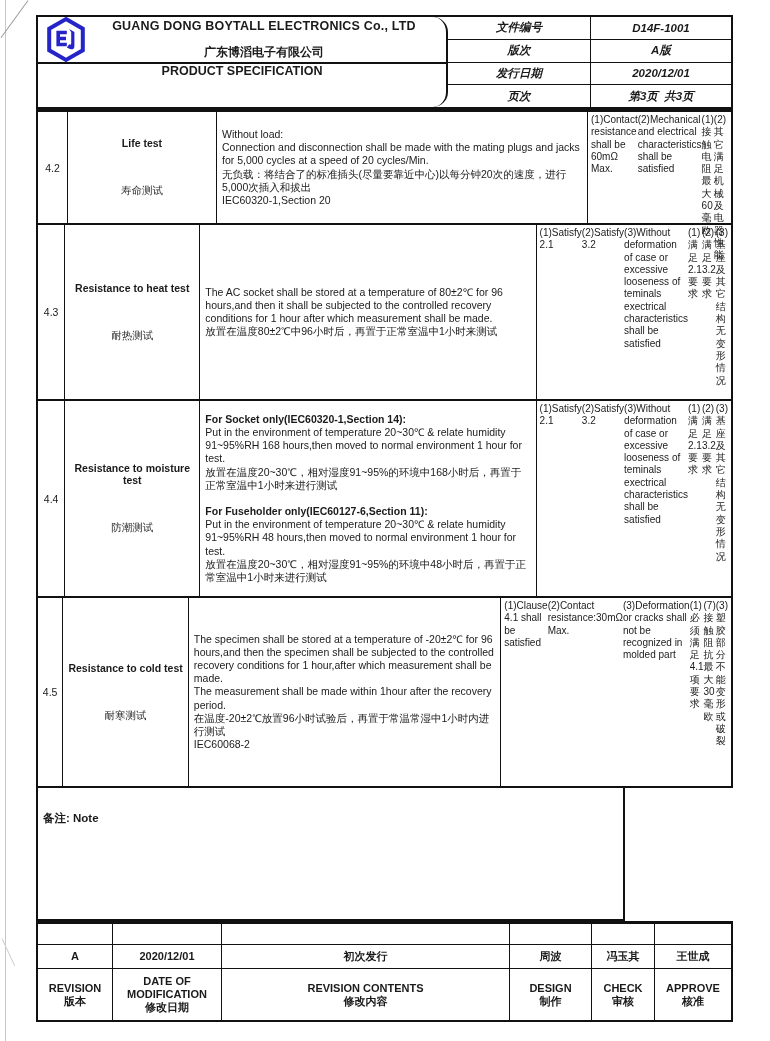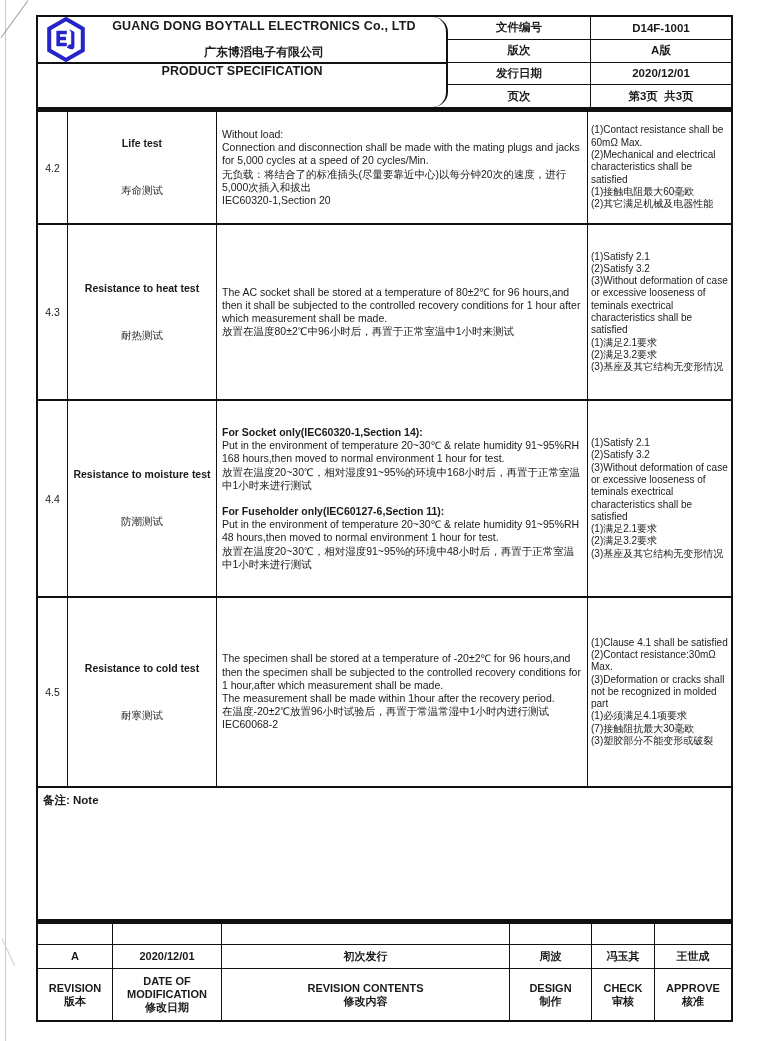--- a/index.html
+++ b/index.html
@@ -24,50 +24,50 @@
   .hdr-left { width:410px; border-right:2px solid #111; display:flex; flex-direction:column;border-radius:15px; }
   .company-row { height:47px; border-bottom:2px solid #111; display:flex; align-items:center; padding:1px 6px; }
   .logo-wrap { width:44px; display:flex; align-items:center; justify-content:center; }
   .company-names { flex:1; text-align:center; }
   .company-en { font-weight:bold; font-size:12.5px; letter-spacing:.2px; }
   .company-cn { font-weight:bold; font-size:12px; margin-top:11px; }
   .title-row { flex:1; display:flex; flex-direction:column; align-items:center; justify-content:center;gap:38px; }
   .title-en { font-weight:bold; font-size:12.5px; }
   .title-cn { font-weight:bold; font-size:13px; margin-top:1px;margin-left:20px; }
   .hdr-right { flex:1; display:flex; flex-direction:column; }
-  .hdr-field { flex:1; display:flex; }
+  .hdr-field { flex:1; display:flex;font-style:italic; }
   .hdr-field + .hdr-field { border-top:1.5px solid #111; }
   .hdr-label { width:143px; border-right:1.5px solid #111; display:flex; align-items:center; justify-content:center;
     font-weight:bold; font-size:11.5px; }
   .hdr-value { flex:1; display:flex; align-items:center; justify-content:center;
     font-weight:bold; font-size:11.5px; white-space:pre-wrap; }
 
   
   .main-tbl { position:absolute; left:36px; top:109px; width:697px; height:679px;
     border:2.5px solid #111; border-top-width:3px; display:flex; flex-direction:column; background:#fff; }
   .trow { display:flex; width:100%; }
   .trow + .trow { border-top:2px solid #111; }
   .trow.r0 { height:111px; } .trow.r1 { height:176px; } .trow.r2 { height:197px; } .trow.r3 { flex:1; }
   .c-no { width:30px; border-right:1.5px solid #111; display:flex; align-items:center; justify-content:center;
     font-size:10.5px; }
   .c-name { width:149px; border-right:1.5px solid #111; display:flex; flex-direction:column;
     align-items:center; justify-content:center; text-align:center; padding:2px;gap:33px; }
   .name-en { font-weight:bold; font-size:10.5px; }
   .name-cn { font-size:10.5px; margin-top:2px; color:#2b2b2b; }
   .c-content { width:371px; border-right:1.5px solid #111; display:flex; flex-direction:column;
     justify-content:center; padding:3px 5px; font-size:10.5px; line-height:13.2px; }
-  .c-req { flex:1; display:flex; flex-direction:column; justify-content:center;
+  .c-req { flex:1; display:flex; flex-direction:row; justify-content:center;
     padding:2px 3px; font-size:10px; line-height:12.3px; }
   .line { min-height:12px; }
   .line.bold { font-weight:bold; }
   .line.blank { min-height:13px; }
 
   
-  .note-box { position:absolute; left:36px; top:788px; width:697px; height:133px;
-    border:2.5px solid #111; border-top:0; background:#fff; padding:2px 5px; }
+  .note-box { position:absolute; left:36px; top:788px; width:589px; height:133px;
+    border:2.5px solid #111; border-top:0; background:#fff; padding:20px 5px; }
   .note-label { font-weight:bold; font-size:11.5px; }
 
   
   .foot-tbl { position:absolute; left:36px; top:921px; width:697px; height:101px;
     border:2.5px solid #111; border-top-width:3px; display:flex; flex-direction:column; background:#fff; }
   .frow { display:flex; width:100%; }
   .frow.fr0 { height:20px; }
   .frow.fr1 { height:24px; }
   .frow.fr2 { flex:1; }
   .frow + .frow { border-top:1.5px solid #111; }

